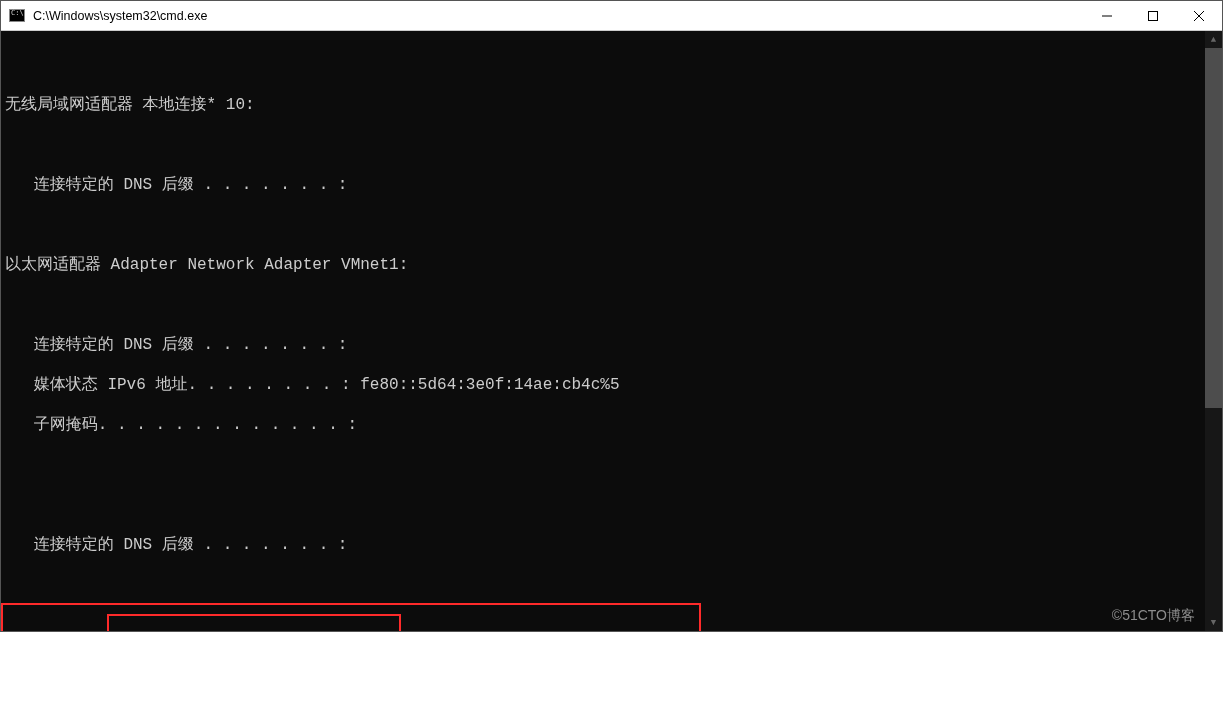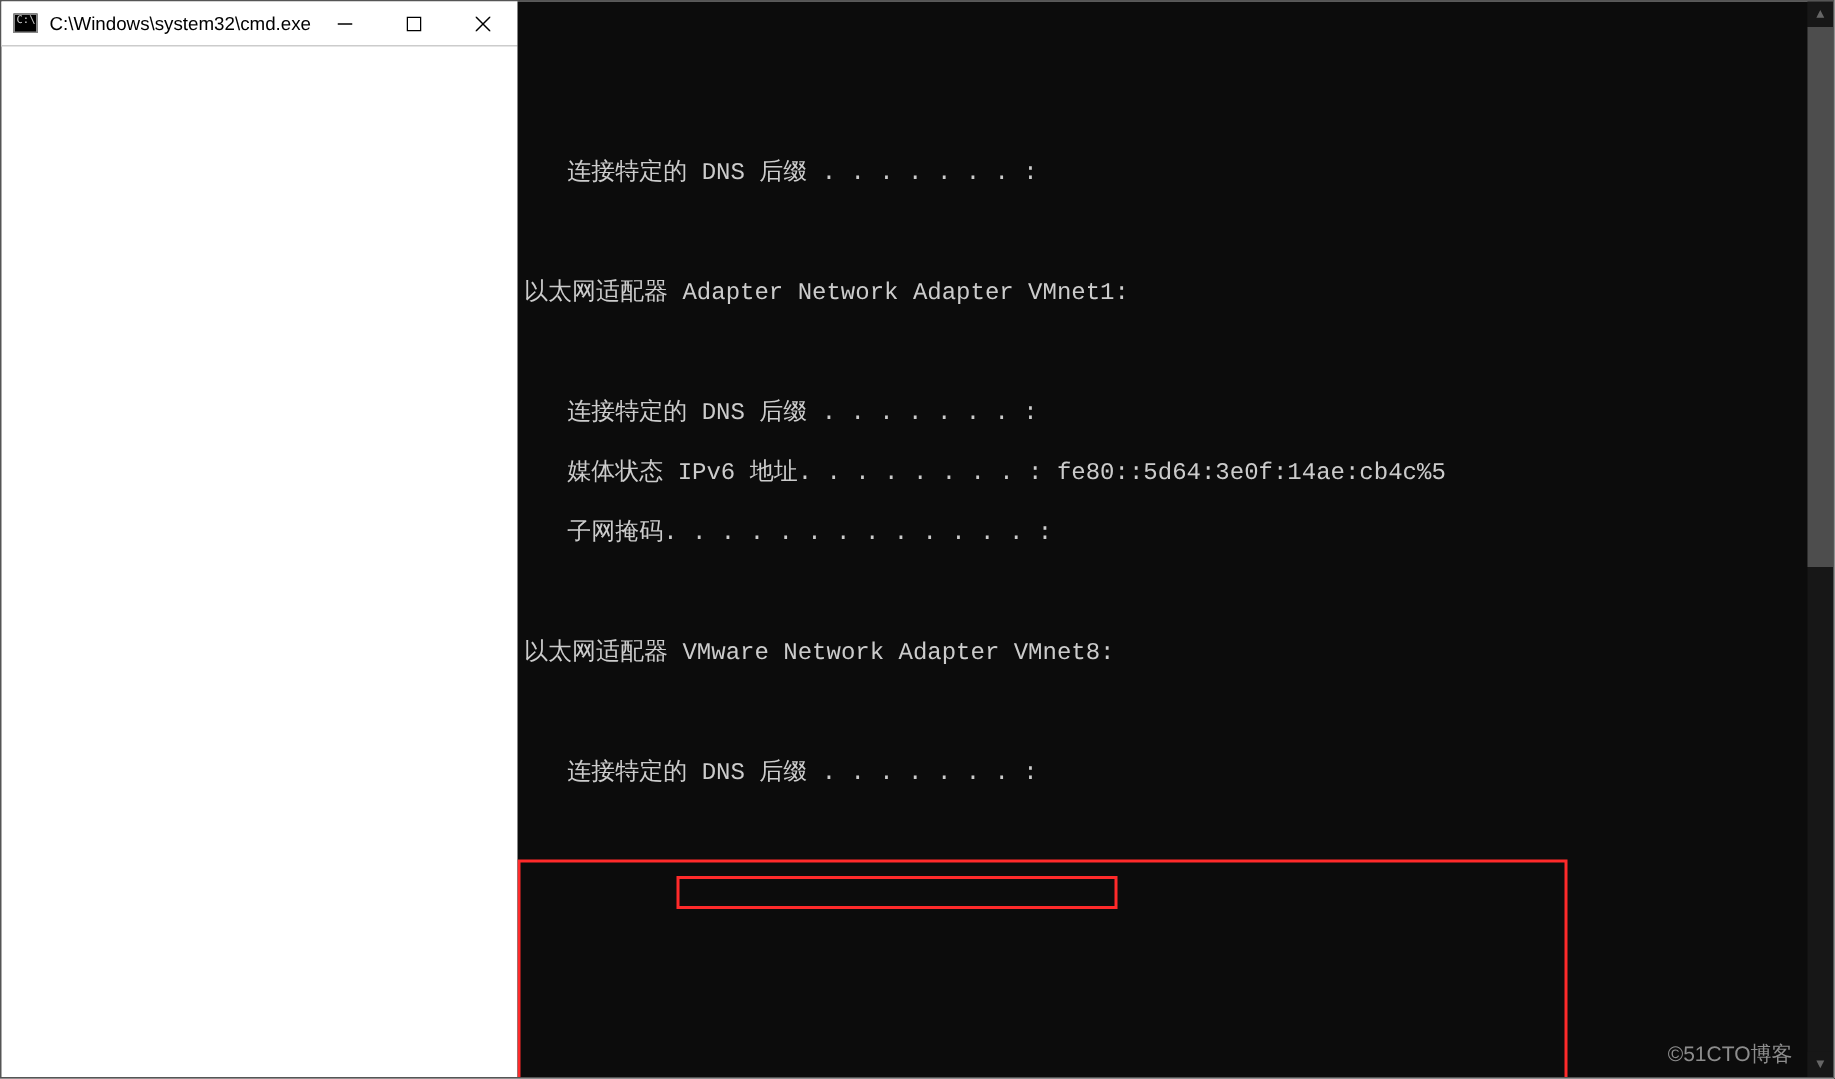--- a/index.html
+++ b/index.html
@@ -4,24 +4,24 @@
 <style>
   * { box-sizing: border-box; }
   html, body {
     margin: 0; padding: 0;
     width: 1223px; height: 719px;
     overflow: hidden;
     font-family: "Segoe UI", Tahoma, sans-serif;
     background: #fff;
   }
   .window {
-    width: 1223px; height: 719px;
+    width: 1223px; height: 632px;
     border: 1px solid #555;
     display: flex;
-    flex-direction: row;
+    flex-direction: column;
     background: #fff;
   }
   .titlebar {
     height: 30px;
     background: #fff;
     display: flex;
     align-items: center;
     border-bottom: 1px solid #ccc;
     user-select: none;
   }
@@ -135,30 +135,30 @@
         <svg viewBox="0 0 10 10">
             <line x1="0" y1="0" x2="10" y2="10" stroke="#000" stroke-width="1"></line>
             <line x1="10" y1="0" x2="0" y2="10" stroke="#000" stroke-width="1"></line>
           </svg>
       </div>
     </div>
   </div>
 
   <div class="terminal">
 <div class="line">&nbsp;</div>
+<div class="line">无线局域网适配器 本地连接* 10:</div>
 <div class="line">&nbsp;</div>
 <div class="line">   <span>连接特定的 DNS 后缀</span> . . . . . . . :</div>
 <div class="line">&nbsp;</div>
 <div class="line">以太网适配器 Adapter Network Adapter VMnet1:</div>
 <div class="line">&nbsp;</div>
 <div class="line">   <span>连接特定的 DNS 后缀</span> . . . . . . . :</div>
 <div class="line">   <span>媒体状态 IPv6 地址</span>. . . . . . . . : <span>fe80::5d64:3e0f:14ae:cb4c%5</span></div>
 <div class="line">   <span>子网掩码</span>. . . . . . . . . . . . . :</div>
 <div class="line">&nbsp;</div>
-<div class="line"><span>以太网适配器 </span><span id="hl-name">VMware Network Adapter VMnet8:</span></div>
 <div class="line">&nbsp;</div>
 <div class="line">   <span>连接特定的 DNS 后缀</span> . . . . . . . :</div>
 
 
 
 
 
 
 
 

